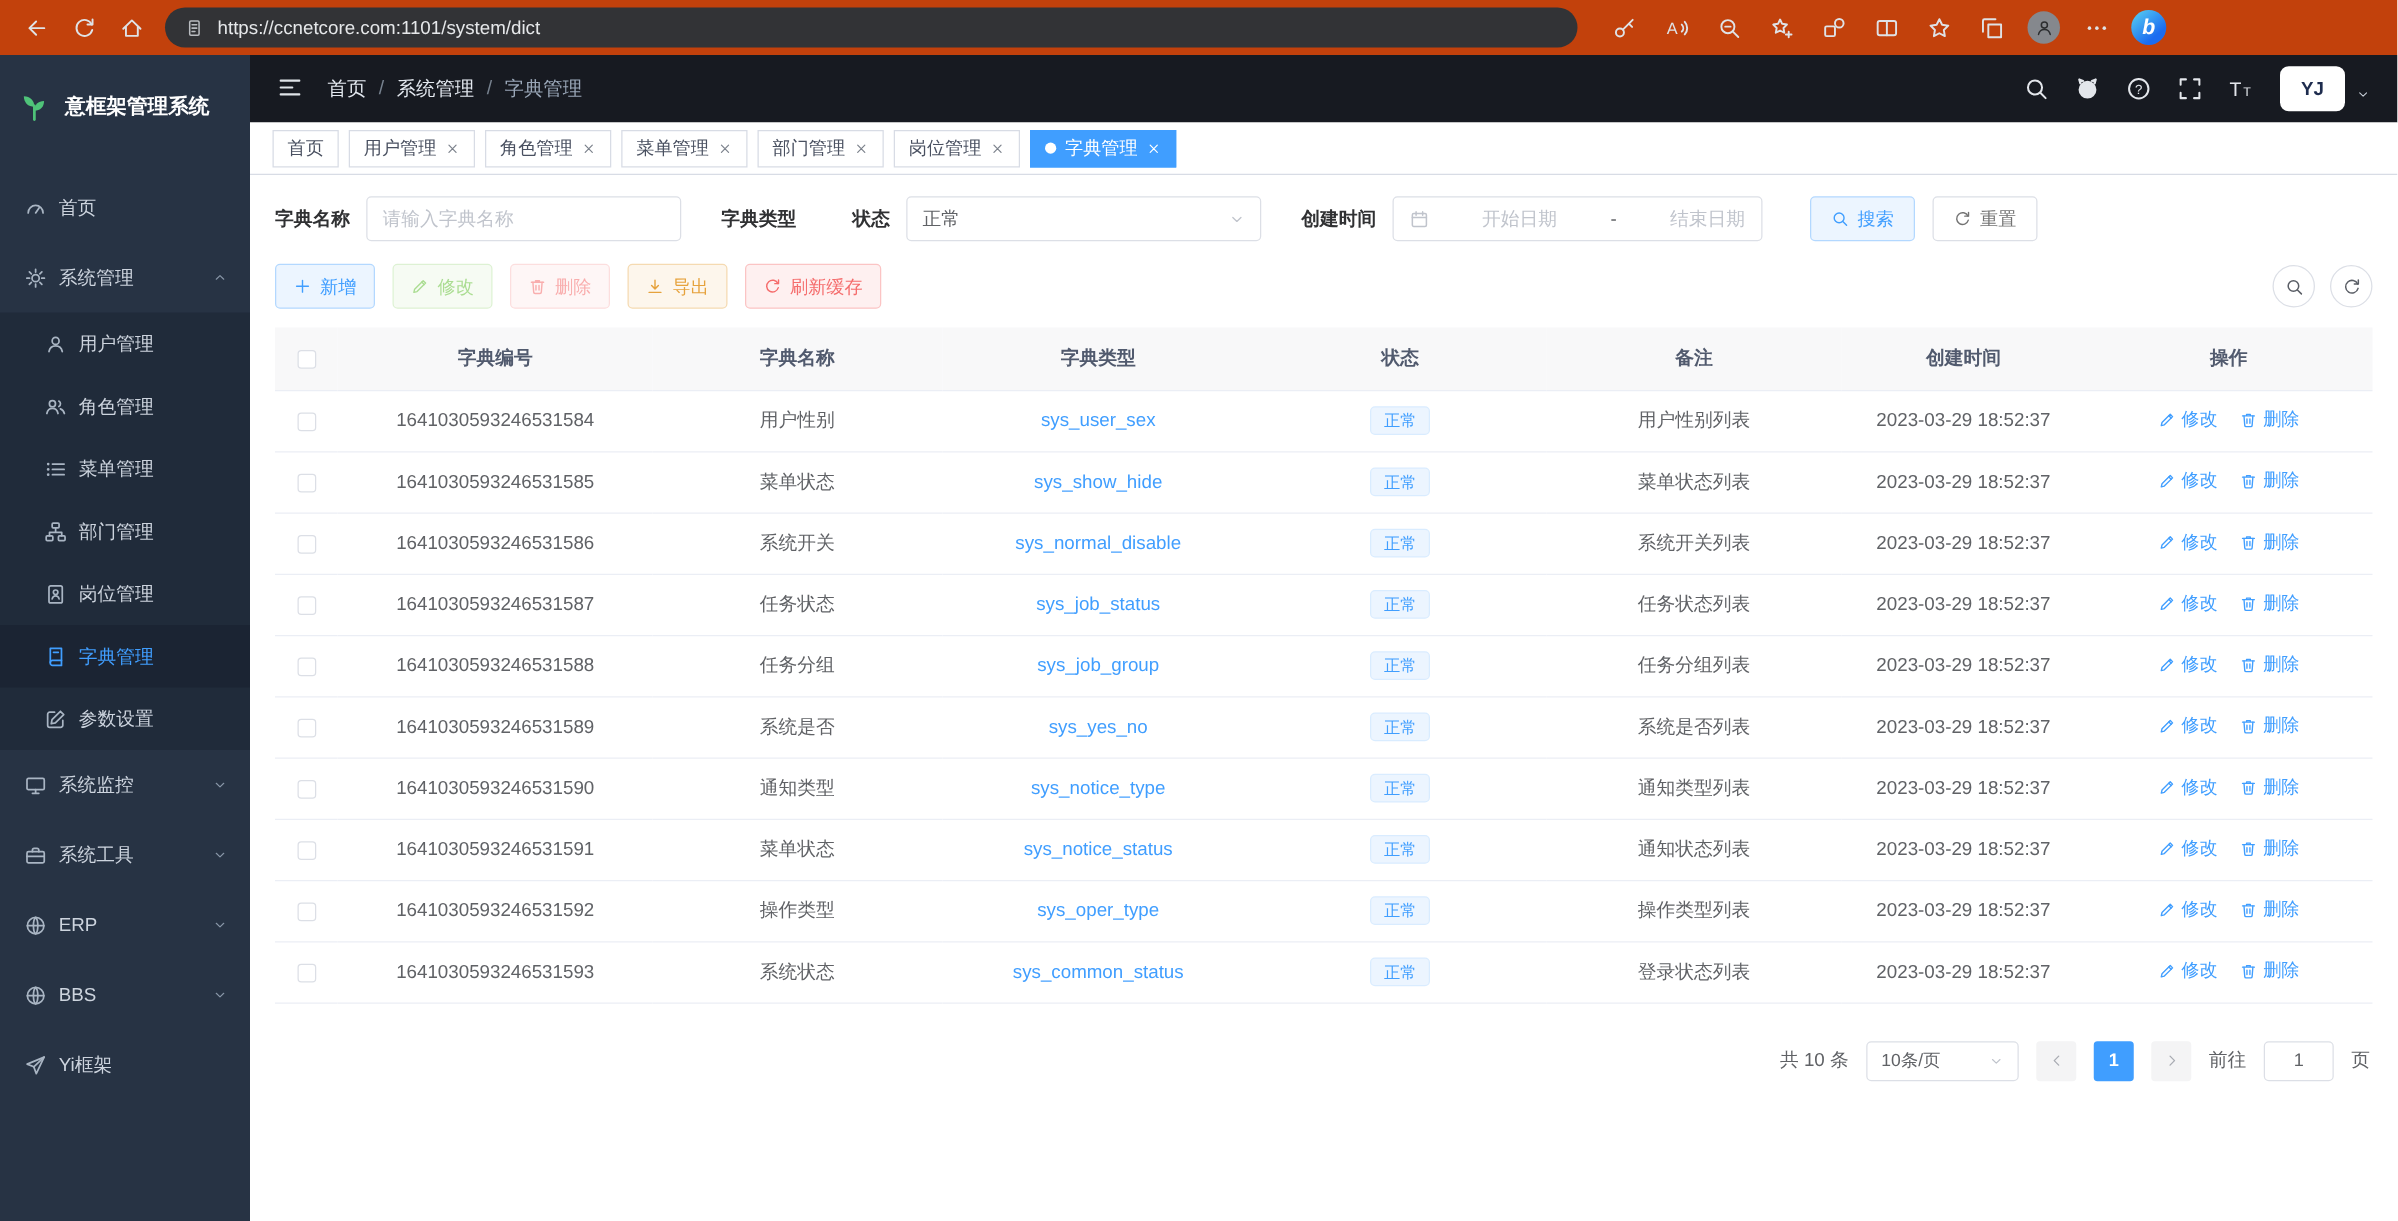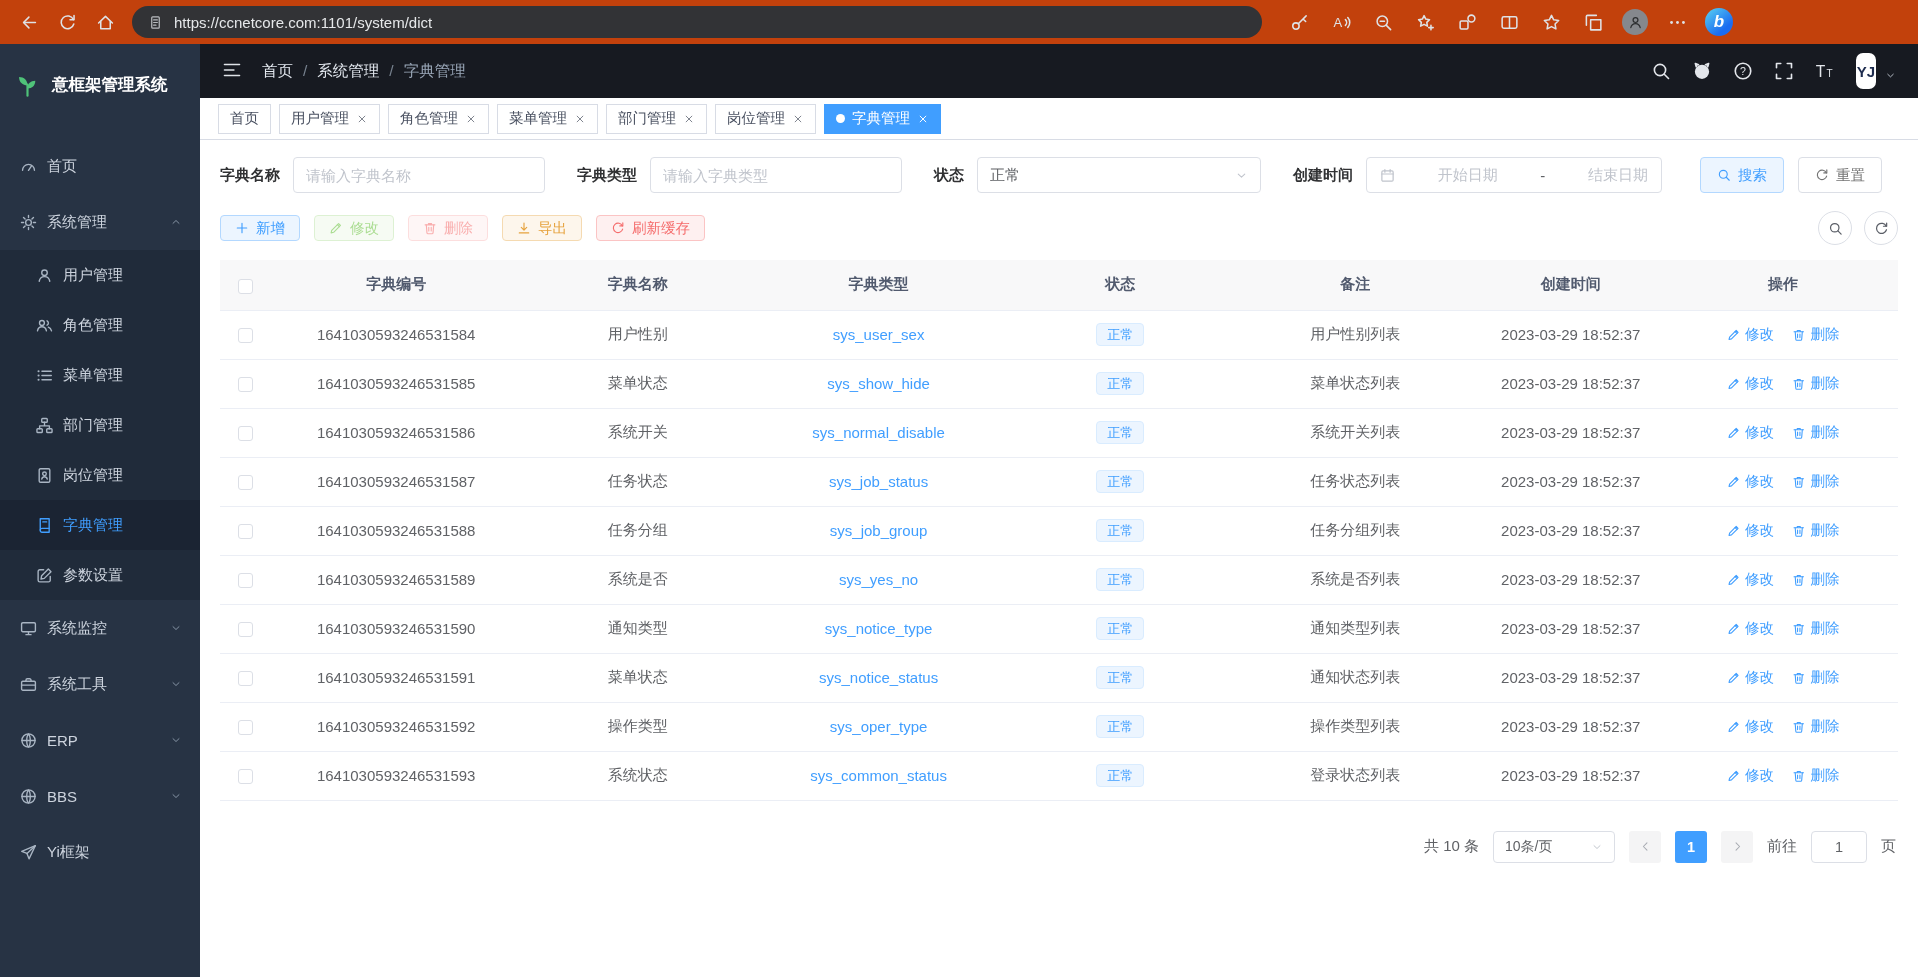--- a/index.html
+++ b/index.html
@@ -40,21 +40,21 @@
   .topbar{height:54px;background:#171a21;display:flex;align-items:center;padding:0 22px;flex:none}
   .fold-btn{border:none;background:none;color:#dfe3e8;cursor:pointer}
   .fold-btn .icon{width:20px;height:20px}
   .breadcrumb{display:flex;align-items:center;gap:10px;margin-left:20px;font-size:15.5px}
   .bc-item{color:#e4e9f0;cursor:pointer}
   .bc-item.last{color:#9aa7b8}
   .bc-sep{color:#77828f}
   .topbar-right{margin-left:auto;display:flex;align-items:center;gap:21px}
   .hbtn{border:none;background:none;color:#e3e6eb;cursor:pointer;display:flex}
   .hbtn .icon{width:20px;height:20px}
-  .avatar-tile{width:20px;height:36px;border-radius:7px;background:#fff;display:flex;align-items:center;justify-content:center;font-weight:800;font-size:15px;color:#1e2c4e;cursor:pointer}
+  .avatar-tile{width:52px;height:36px;border-radius:7px;background:#fff;display:flex;align-items:center;justify-content:center;font-weight:800;font-size:15px;color:#1e2c4e;cursor:pointer}
   .tile-caret{width:11px;height:11px;color:#c6cdd6;align-self:flex-end;margin:0 0 8px -12px}
 
   
   .tabbar{height:42px;border-bottom:1px solid #d8dce5;display:flex;align-items:center;gap:8px;padding:0 18px;background:#fff;flex:none}
   .tab{height:30px;display:inline-flex;align-items:center;gap:7px;padding:0 11px;border:1px solid #d8dce5;background:#fff;color:#495060;font-size:14.5px;cursor:pointer;white-space:nowrap}
   .tab .tclose{width:12px;height:12px;color:#7c828c}
   .tab .dot{width:9px;height:9px;border-radius:50%;background:#fff;display:inline-block}
   .tab.active{background:#409eff;border-color:#409eff;color:#fff}
   .tab.active .tclose{color:#fff}
 
@@ -73,21 +73,21 @@
   .fbtns{display:flex;gap:14px;margin-left:6px}
   .btn{height:36px;display:inline-flex;align-items:center;gap:7px;padding:0 16px;border-radius:4px;font-size:14.5px;border:1px solid #dcdfe6;background:#fff;color:#737373;cursor:pointer;white-space:nowrap}
   .btn .icon{width:14px;height:14px}
   .btn.primary-plain{background:#ecf5ff;border-color:#b3d8ff;color:#409eff}
   .btn.success-plain{background:#f0f9eb;border-color:#c2e7b0;color:#67c23a}
   .btn.danger-plain{background:#fef0f0;border-color:#fbc4c4;color:#f56c6c}
   .btn.warning-plain{background:#fdf6ec;border-color:#f5dab1;color:#e6a23c}
   .btn.disabled{opacity:.55;cursor:not-allowed}
   .toolbar{display:flex;align-items:center;margin-top:18px}
   .tb-left{display:flex;align-items:center;gap:14px}
-  .toolbar .btn{height:26px;padding:0 14px}
+  .toolbar .btn{height:36px;padding:0 14px}
   .mini{margin-left:auto;display:flex;gap:12px}
   .circle-btn{width:34px;height:34px;border-radius:50%;border:1px solid #dcdfe6;background:#fff;color:#5a5e66;display:flex;align-items:center;justify-content:center;cursor:pointer}
   .circle-btn .icon{width:15px;height:15px}
 
   
   .dict-table{width:100%;border-collapse:collapse;margin-top:15px;table-layout:fixed}
   .dict-table th{height:50px;background:#f8f8f9;color:#515a6e;font-size:15px;font-weight:700;text-align:center;border-bottom:1px solid #ebeef5;white-space:nowrap}
   .dict-table td{height:49px;font-size:15px;color:#606266;text-align:center;border-bottom:1px solid #ebeef5;white-space:nowrap;overflow:hidden;text-overflow:ellipsis}
   .checkbox{width:15px;height:15px;border:1px solid #dcdfe6;border-radius:3px;display:inline-block;background:#fff;vertical-align:middle;cursor:pointer}
   .type-link{color:#409eff;cursor:pointer}
@@ -529,21 +529,20 @@
 
     <div class="content">
 
       <div class="filters">
         <div class="fitem">
           <span class="flabel">字典名称</span>
           <input class="tinput" placeholder="请输入字典名称" style="">
         </div>
         <div class="fitem">
           <span class="flabel">字典类型</span>
-          <input class="tinput" placeholder="请输入字典类型" style="">
         </div>
         <div class="fitem">
           <span class="flabel">状态</span>
           <div class="selectbox">
             <span>正常</span>
             <span class="icon caret">
                 <svg viewBox="0 0 16 16" fill="none" stroke="currentColor" stroke-width="1.3" stroke-linecap="round" stroke-linejoin="round">
                   <path d="M4 6.2L8 10l4-3.8"></path>
                 </svg>
               </span>

